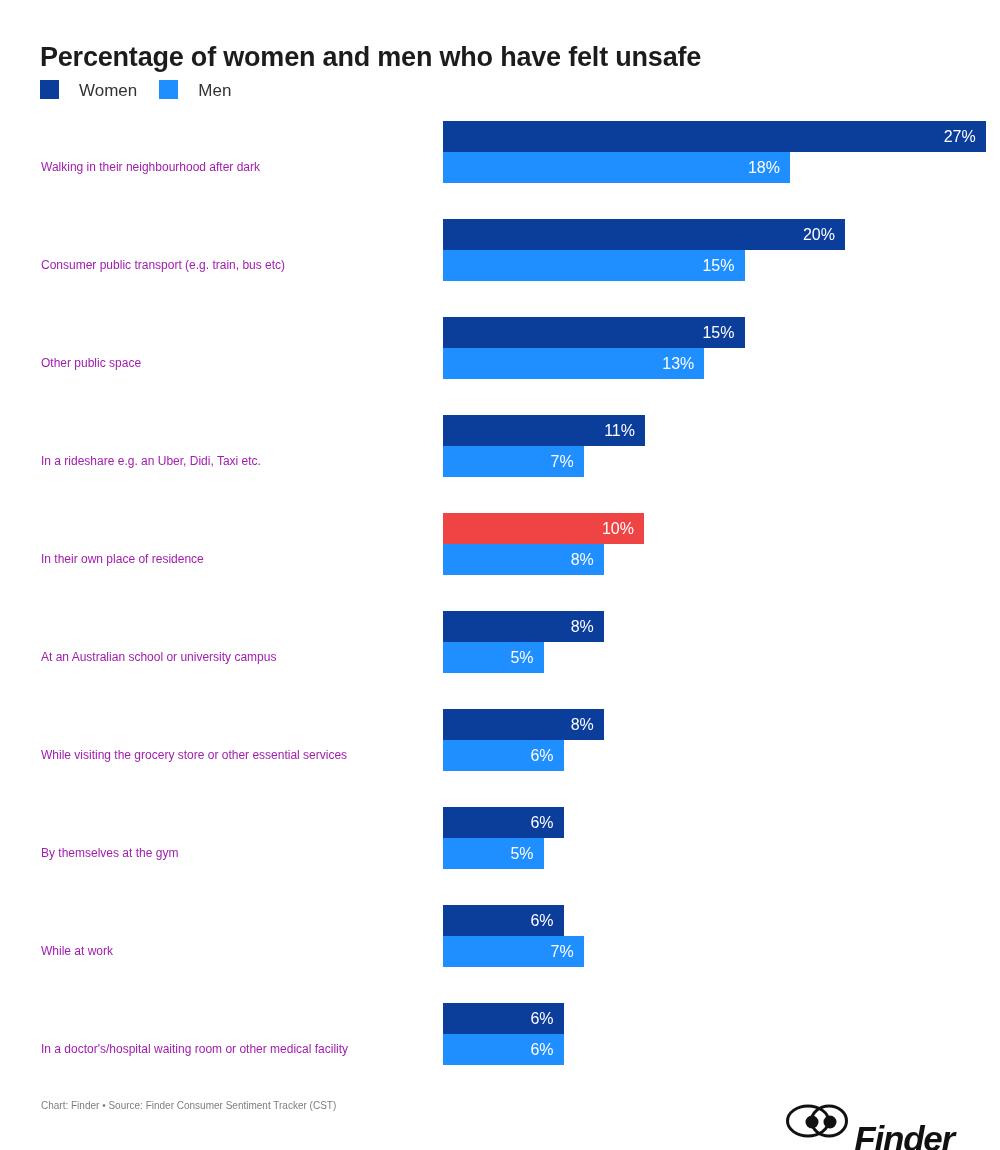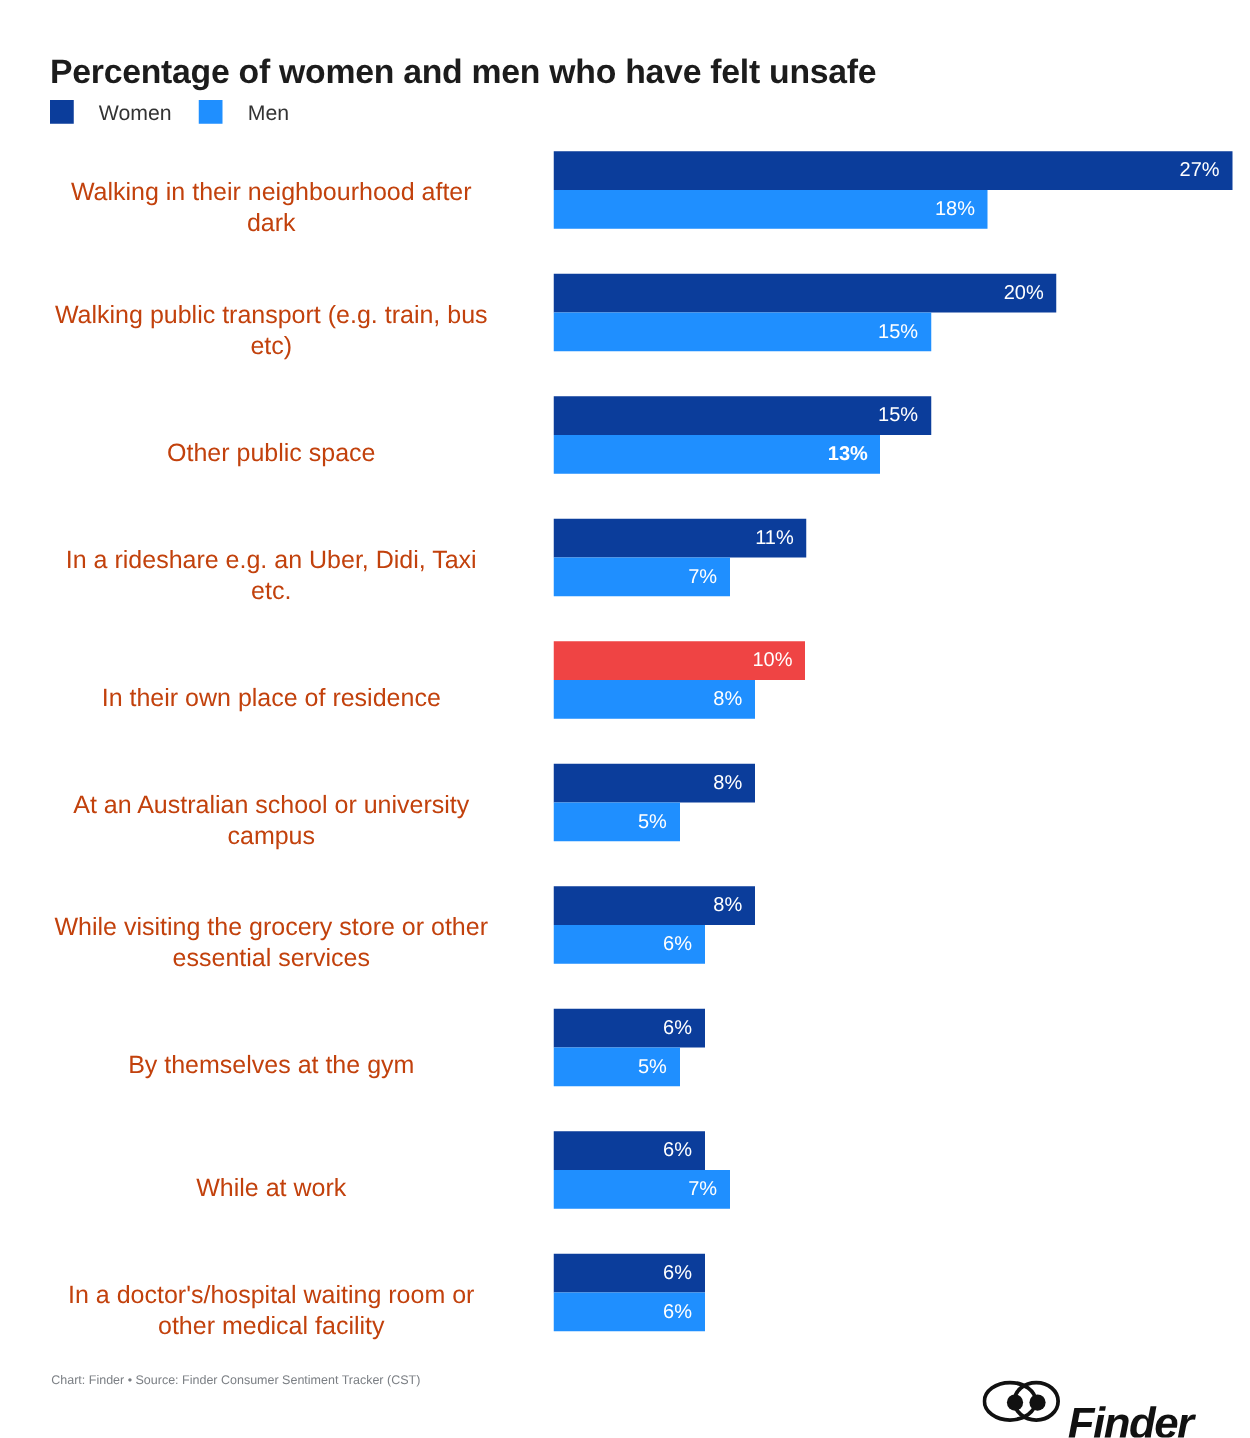--- a/index.html
+++ b/index.html
@@ -71,26 +71,25 @@
 
   .group {
     position: relative;
     height: 98px;
   }
 
   .group-label {
     position: absolute;
     left: 41px;
     width: 352px;
-    font-size: 20px;
+    font-size: 12px;
     line-height: 25px;
-    color: #c2410c;
+    color: #a21caf;
     top: 50%;
     transform: translateY(-50%);
-    text-align: center;
   }
 
   .bars {
     position: absolute;
     left: 403px;
     top: 3px;
     margin-left: 40px;
   }
 
   .bar {
@@ -164,37 +163,37 @@
         <div class="bars">
           <div class="bar" style="width: 542.7px; background: rgb(11, 61, 155);">
             <span class="bar-value">27%</span>
           </div>
           <div class="bar" style="width: 347px; background: rgb(31, 143, 255);">
             <span class="bar-value">18%</span>
           </div>
         </div>
       </div>
       <div class="group">
-        <div class="group-label">Walking public transport (e.g. train, bus etc)</div>
+        <div class="group-label">Consumer public transport (e.g. train, bus etc)</div>
         <div class="bars">
           <div class="bar" style="width: 402px; background: rgb(11, 61, 155); text-align: center;">
             <span class="bar-value">20%</span>
           </div>
           <div class="bar" style="width: 301.5px; background: rgb(31, 143, 255);">
             <span class="bar-value">15%</span>
           </div>
         </div>
       </div>
       <div class="group">
         <div class="group-label">Other public space</div>
         <div class="bars">
           <div class="bar" style="width: 301.5px; background: rgb(11, 61, 155);">
             <span class="bar-value">15%</span>
           </div>
-          <div class="bar" style="width: 261.3px; background: rgb(31, 143, 255); font-weight: bold;">
+          <div class="bar" style="width: 261.3px; background: rgb(31, 143, 255);">
             <span class="bar-value">13%</span>
           </div>
         </div>
       </div>
       <div class="group">
         <div class="group-label">In a rideshare e.g. an Uber, Didi, Taxi etc.</div>
         <div class="bars">
           <div class="bar" style="width: 202px; background: rgb(11, 61, 155);">
             <span class="bar-value">11%</span>
           </div>

